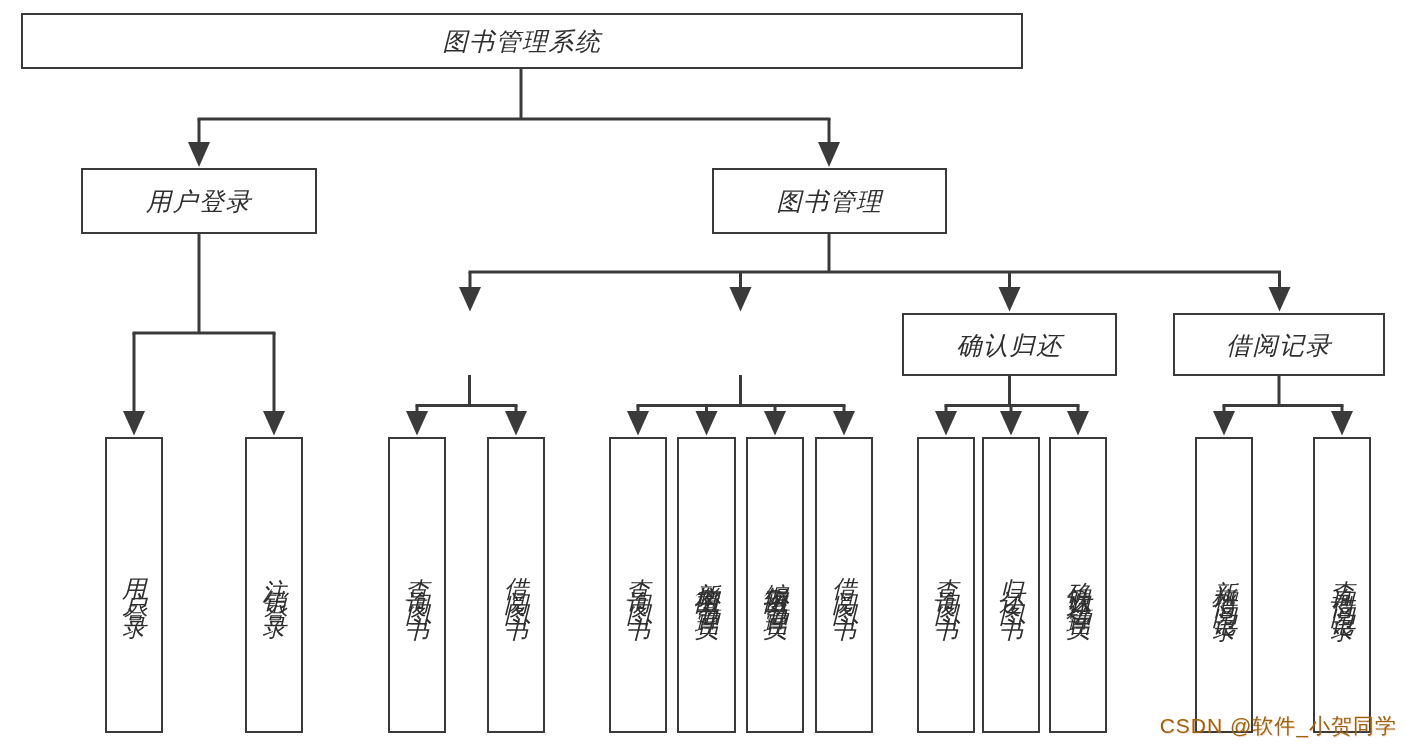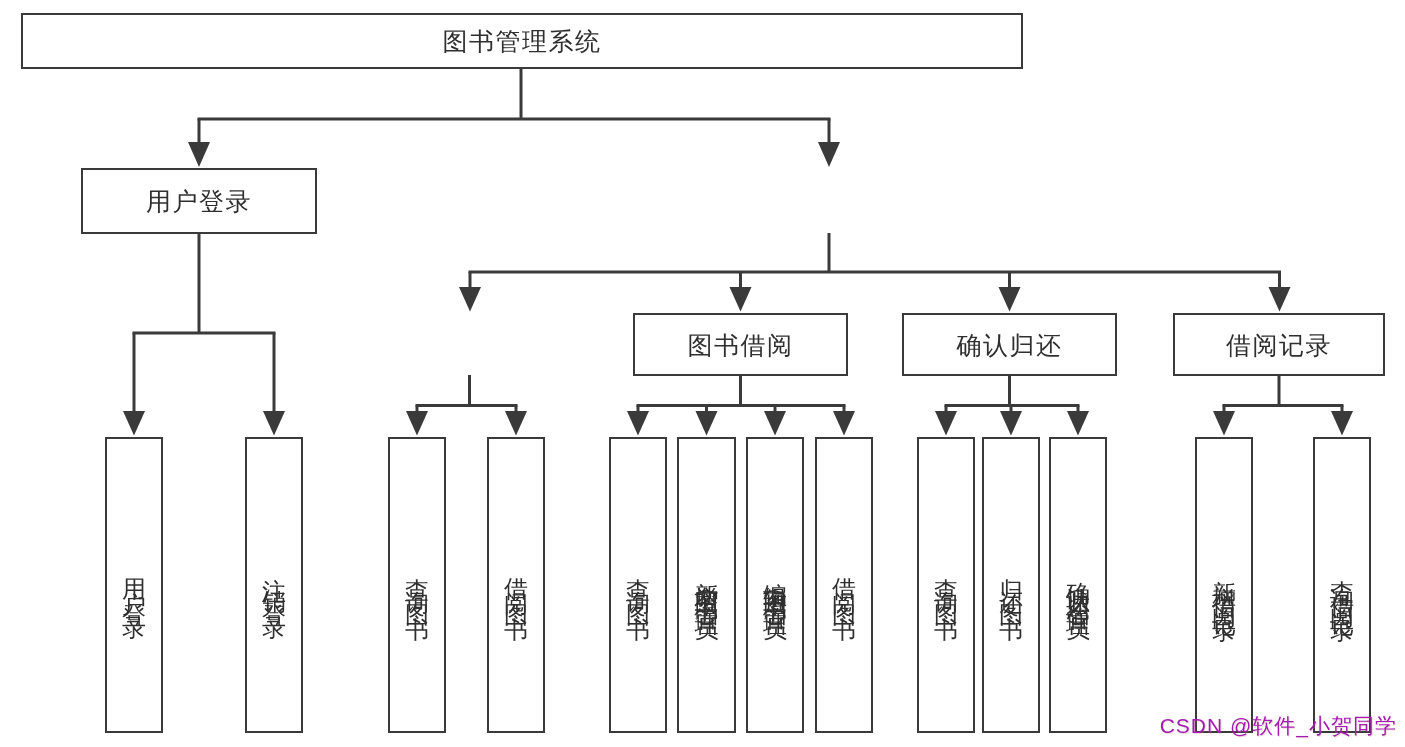--- a/index.html
+++ b/index.html
@@ -7,32 +7,32 @@
     position:relative;width:1405px;height:747px;background:#ffffff;overflow:hidden;
     font-family:"Liberation Sans","DejaVu Sans",sans-serif;
   }
   .connectors{position:absolute;left:0;top:0;pointer-events:none;}
   .node{
     position:absolute;box-sizing:border-box;background:#ffffff;
     border:2.5px solid #3a3a3a;display:flex;align-items:center;justify-content:center;
     z-index:2;
   }
   .node .lbl{
-    font-size:25px;color:#2f2f2f;letter-spacing:1.5px;white-space:nowrap;line-height:1.2;
+    font-size:25px;color:#2f2f2f;letter-spacing:1.5px;white-space:nowrap;line-height:1.2;font-style:italic;
   }
   .leaf .lbl{
     writing-mode:vertical-lr;text-orientation:mixed;
     font-size:24px;line-height:1;letter-spacing:10px;white-space:nowrap;
   }
   .leaf .sp4{letter-spacing:13px;}
   .leaf .sp6{letter-spacing:8px;}
   .leaf .sp9{letter-spacing:5px;}
   .watermark{
     position:absolute;right:8px;bottom:7px;z-index:5;
-    font-size:21px;color:#a21caf;letter-spacing:1px;
+    font-size:21px;color:#a16207;letter-spacing:1px;
     text-shadow:1px 1px 0 rgba(205,120,120,0.25);
     white-space:nowrap;
   }
 </style>
 </head>
 <body>
 
 <div class="stage">
 
   <svg class="connectors" width="1405" height="747" viewBox="0 0 1405 747">
@@ -104,24 +104,24 @@
     </g>
   </svg>
 
   <div class="node" style="left:21px;top:13px;width:1002px;height:56px;">
     <span class="lbl">图书管理系统</span>
   </div>
 
   <div class="node" style="left:81px;top:168px;width:236px;height:66px;">
     <span class="lbl">用户登录</span>
   </div>
+  <div class="node" style="left:712px;top:168px;width:235px;height:66px;">
+    <span class="lbl">图书管理</span>
+  </div>
 
-  <div class="node" style="left:633px;top:313px;width:215px;height:63px;">
-    <span class="lbl">图书借阅</span>
-  </div>
   <div class="node" style="left:902px;top:313px;width:215px;height:63px;">
     <span class="lbl">确认归还</span>
   </div>
   <div class="node" style="left:1173px;top:313px;width:212px;height:63px;">
     <span class="lbl">借阅记录</span>
   </div>
 
   <div class="node leaf" style="left:105px;top:437px;width:58px;height:296px;">
     <span class="lbl sp4">用户登录</span>
   </div>

